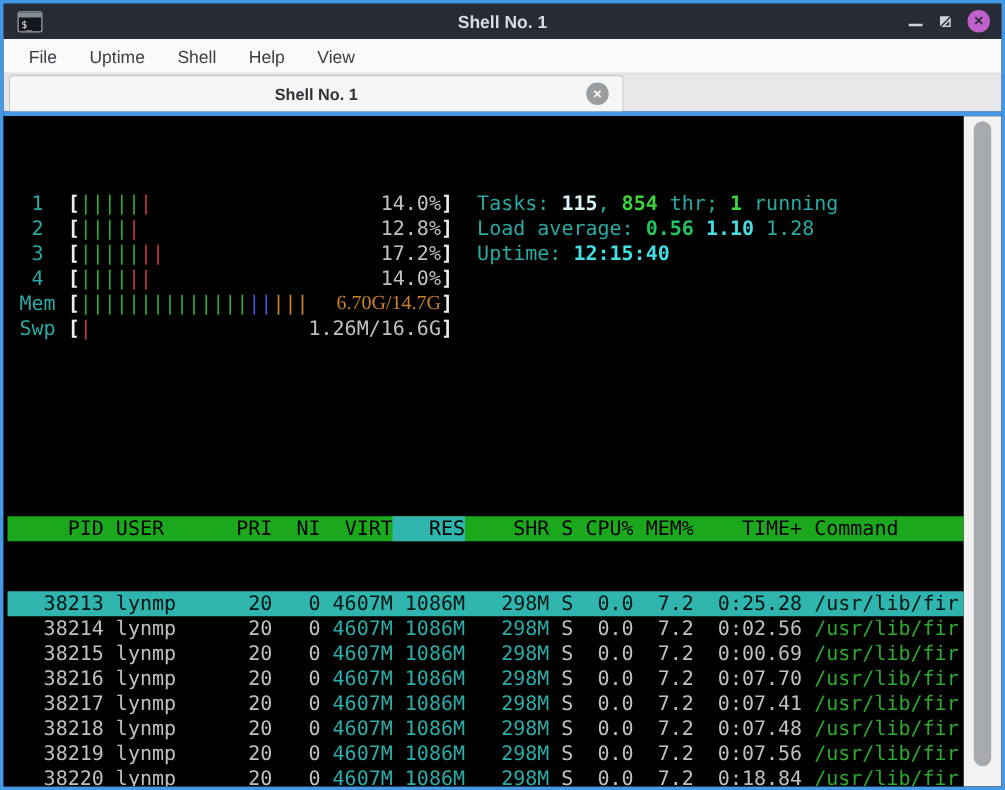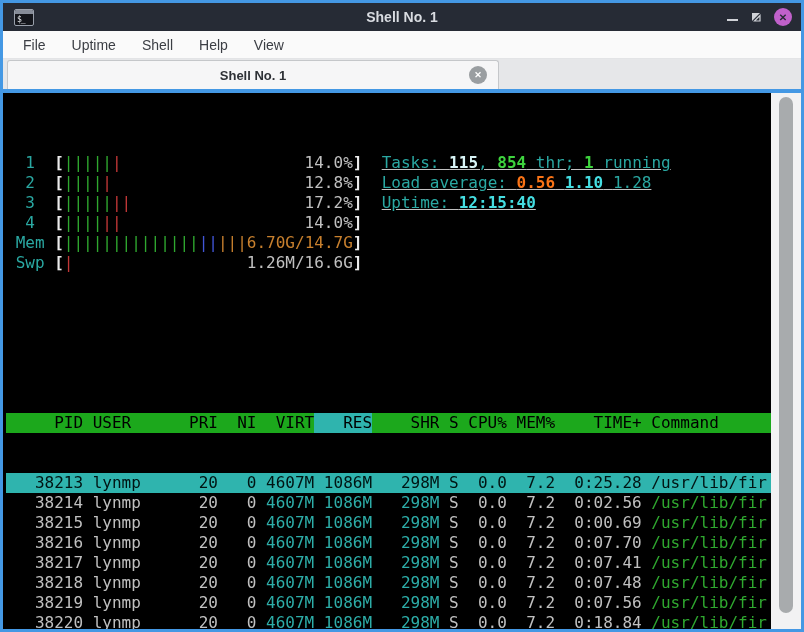--- a/index.html
+++ b/index.html
@@ -87,29 +87,29 @@
   }
   
   .top-area { display:flex; }
   .meters { width:37ch; }
   .meter-line { display:flex; height:20px; }
   .m-caption { display:inline-block; width:5ch; color:var(--teal); }
   .bracket { color:#ececec; font-weight:bold; }
   .m-inner { display:inline-flex; width:30ch; overflow:hidden; }
   .m-spacer { flex:1; }
   .info { margin-left:2ch; }
-  .info-line { height:20px;text-decoration:underline; }
+  .info-line { height:20px; }
   
   .c-teal { color:var(--teal); }
   .c-bcyan { color:var(--bright-cyan); font-weight:bold; }
   .c-pale { color:var(--pale-cyan); font-weight:bold; }
-  .c-white { color:#f97316; font-weight:bold; }
+  .c-white { color:#22c55e; font-weight:bold; }
   .c-bgreen { color:var(--bright-green); font-weight:bold; }
   .c-gray { color:var(--gray); }
-  .c-orange { color:var(--orange); }
+  .c-orange { color:var(--orange);font-family:Liberation Serif, serif; }
   .bar-green { color:var(--green); }
   .bar-red { color:var(--red); }
   .bar-blue { color:var(--blue); }
   .bar-orange { color:var(--orange); }
   
   .blank-line { height:20px; }
   .prow { display:flex; height:20px;justify-content:space-between; }
   .prow span { display:inline-block; overflow:hidden; }
   .cell-r { text-align:right; }
   .cell-l { text-align:left; }

